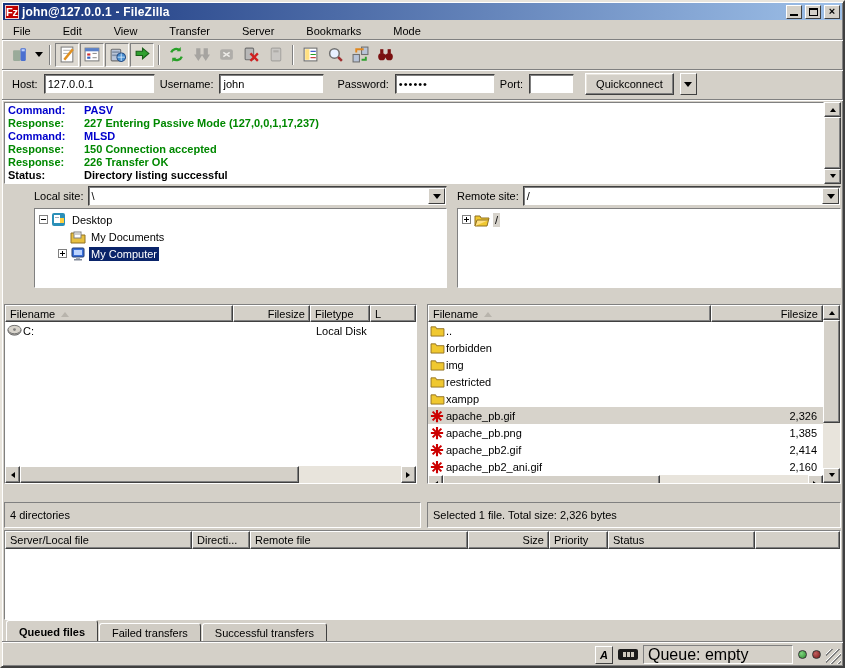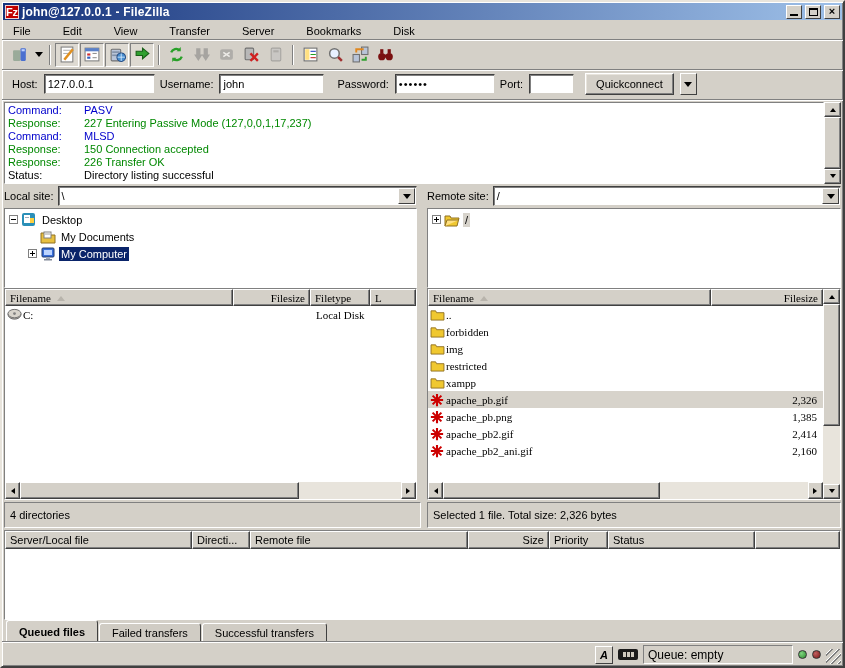--- a/index.html
+++ b/index.html
@@ -51,42 +51,42 @@
   .qc input { height:20px; border:1px solid; border-color:#404040 #d4d0c8 #d4d0c8 #404040;
     box-shadow:inset 1px 1px 0 #808080; padding:2px 3px; font:11px "Liberation Sans",sans-serif; background:#fff; }
   .qc-host{ width:111px;} .qc-user{ width:105px; margin-right:8px;} .qc-pass{ width:100px; letter-spacing:1px;} .qc-port{ width:45px; margin-right:6px;}
   .qc-btn { height:22px; padding:2px 10px; background:#d4d0c8; font:11px "Liberation Sans",sans-serif;
     border:1px solid; border-color:#fff #404040 #404040 #fff; box-shadow:inset -1px -1px 0 #808080, inset 1px 1px 0 #e8e4dc; }
   .qc-drop { width:17px; height:22px; background:#d4d0c8; border:1px solid; border-color:#fff #404040 #404040 #fff;
     display:flex; align-items:center; justify-content:center; margin-left:1px; }
 
   
   .log-wrap { height:84px; margin:2px 2px 0 2px; display:flex; }
-  .log { flex:1; background:#fff; border:1px solid; border-color:#808080 #fff #fff #808080; padding:1px 3px; overflow:hidden; }
+  .log { flex:1; background:#fff; border:1px solid; border-color:#808080 #fff #fff #808080; padding:1px 3px; overflow:hidden;font-weight:bold; }
   .log-line { display:flex; height:13px; line-height:13px; }
   .log-label { width:76px; flex:none; }
   .c-command, .c-command + .log-text { color:var(--log-command,#0000cc); }
   .c-response, .c-response + .log-text { color:var(--log-response,#008800); }
   .c-status { color:#000; }
 
   
   .vscroll { width:17px; flex:none; background:#e8e4dc; display:flex; flex-direction:column; }
   .hscroll { height:17px; flex:none; background:#e8e4dc; display:flex; }
   .sb-btn { width:17px; height:15px; flex:none; background:#d4d0c8; border:1px solid; border-color:#fff #404040 #404040 #fff;
     box-shadow:inset -1px -1px 0 #808080; display:flex; align-items:center; justify-content:center; }
   .hscroll .sb-btn { width:15px; height:17px; }
   .sb-thumb { background:#d4d0c8; border:1px solid; border-color:#fff #404040 #404040 #fff; box-shadow:inset -1px -1px 0 #808080; }
   .tri { width:0; height:0; border:3px solid transparent; }
   .tri.up { border-bottom:4px solid #000; margin-top:-2px; }
   .tri.down { border-top:4px solid #000; margin-bottom:-2px; }
   .tri.left { border-right:4px solid #000; margin-left:-2px; }
   .tri.right { border-left:4px solid #000; margin-right:-2px; }
 
   
-  .panes { display:flex; flex:none; }
+  .panes { display:flex; flex:none;padding-left:30px; }
   .pane-l { width:417px; flex:none; display:flex; flex-direction:column; }
   .pane-split { width:6px; flex:none; }
   .pane-r { flex:1; display:flex; flex-direction:column; }
   .site-row { height:24px; display:flex; align-items:center; padding:2px; gap:4px; }
   .combo { flex:1; height:20px; background:#fff; border:1px solid; border-color:#404040 #d4d0c8 #d4d0c8 #404040;
     box-shadow:inset 1px 1px 0 #808080; display:flex; align-items:center; }
   .combo .val { flex:1; padding:0 3px; }
   .combo-drop { width:17px; height:16px; margin:1px; background:#d4d0c8; border:1px solid; border-color:#fff #404040 #404040 #fff;
     display:flex; align-items:center; justify-content:center; }
   .tree { flex:1; background:#fff; border:1px solid; border-color:#808080 #fff #fff #808080; margin:0 2px; padding:2px 0; overflow:hidden; }
@@ -96,22 +96,22 @@
   .pmbox.plus::after { content:""; position:absolute; top:1px; bottom:1px; left:3px; width:1px; background:#000; }
   .pm-space { width:9px; flex:none; }
   .indent { width:16px; flex:none; }
   .tree-label { padding:1px 2px; }
   .tree-label.sel { background:var(--selection-bg,#0a246a); color:var(--selection-fg,#fff); }
   .tree-label.sel-inactive { background:var(--inactive-selection-bg,#d7d3cb); }
   .ticon { width:16px; height:15px; flex:none; }
 
   
   .lists { display:flex; flex:none; height:212px; }
-  .listbox { flex:1; background:#fff; border:1px solid; border-color:#808080 #fff #fff #808080; margin:0 2px;
-    display:flex; overflow:hidden;font-family:Liberation Serif, serif; }
+  .listbox { flex:1; background:#fff; border:1px solid; border-color:#808080 #fff #fff #808080; margin:16px 2px;
+    display:flex; overflow:hidden; }
   .list-main { flex:1; display:flex; flex-direction:column; overflow:hidden; }
   .lhead { display:flex; flex:none; height:17px; }
   .hcell { background:#d4d0c8; border:1px solid; border-color:#fff #404040 #404040 #fff; box-shadow:inset -1px -1px 0 #808080;
     padding:1px 4px; display:flex; align-items:center; gap:6px; overflow:hidden; white-space:nowrap; }
   .hcell.num { justify-content:flex-end; }
   .sort-asc { width:0; height:0; border:4px solid transparent; border-bottom:5px solid #b8b4ac; margin-bottom:2px; }
   .lrow { display:flex; height:17px; flex:none; align-items:center; }
   .lrow .fic { width:18px; flex:none; display:flex; align-items:center; justify-content:center; }
   .lrow .fname { flex:1; overflow:hidden; white-space:nowrap; }
   .lrow .fsize { width:110px; flex:none; text-align:right; padding-right:6px; }
@@ -137,21 +137,21 @@
   .tab.active { background:#d4d0c8; font-weight:bold; height:21px; padding-top:5px; position:relative; z-index:2; }
 
   
   .statusbar { flex:1; display:flex; align-items:center; justify-content:flex-end; gap:5px; padding:2px 2px 2px 0;
     border-top:1px solid #fff; }
   .ascii-ind { width:18px; height:18px; background:#d4d0c8; border:1px solid; border-color:#fff #404040 #404040 #fff;
     display:flex; align-items:center; justify-content:center; font-style:italic; font-weight:bold; font-size:11px; }
   .speed-ind { width:20px; height:11px; background:#1a1a1a; border-radius:2px; display:flex; align-items:center; justify-content:center; gap:1px; }
   .speed-ind i { display:block; width:3px; height:5px; background:#cfcab f; background:#cfcabf; }
   .queue-box { width:150px; height:19px; border:1px solid; border-color:#808080 #fff #fff #808080;
-    display:flex; align-items:center; padding:0 4px; font-size:12px; }
+    display:flex; align-items:center; padding:0 4px; font-size:16px; }
   .led { width:9px; height:9px; border-radius:50%; border:1px solid #333; }
   .led.green { background:radial-gradient(circle at 35% 35%, #7fd47f, var(--led-on,#2e8b2e)); }
   .led.red { background:radial-gradient(circle at 35% 35%, #c06060, var(--led-off,#7a1515)); }
   .grip { width:15px; height:15px; align-self:flex-end;
     background:repeating-linear-gradient(135deg, transparent 0 3px, #fff 3px 4px, #808080 4px 5px); }
 </style>
 </head>
 <body>
 
 <div class="window">
@@ -170,21 +170,21 @@
       </span>
   </div>
 
   <div class="menubar">
     <span class="menu-item">File</span>
     <span class="menu-item">Edit</span>
     <span class="menu-item">View</span>
     <span class="menu-item">Transfer</span>
     <span class="menu-item">Server</span>
     <span class="menu-item">Bookmarks</span>
-    <span class="menu-item">Disk</span>
+    <span class="menu-item">Mode</span>
   </div>
 
   <div class="toolbar">
     <span class="tbtn">
       <svg viewBox="0 0 16 16">
           <rect x="1" y="4" width="7" height="10" rx="1" fill="#9aab9a"></rect>
           <rect x="8" y="2" width="5" height="12" rx="1" fill="#4a6fd0"></rect>
           <rect x="9" y="3" width="3" height="2" fill="#bcd0ff"></rect>
         </svg>
     </span>

